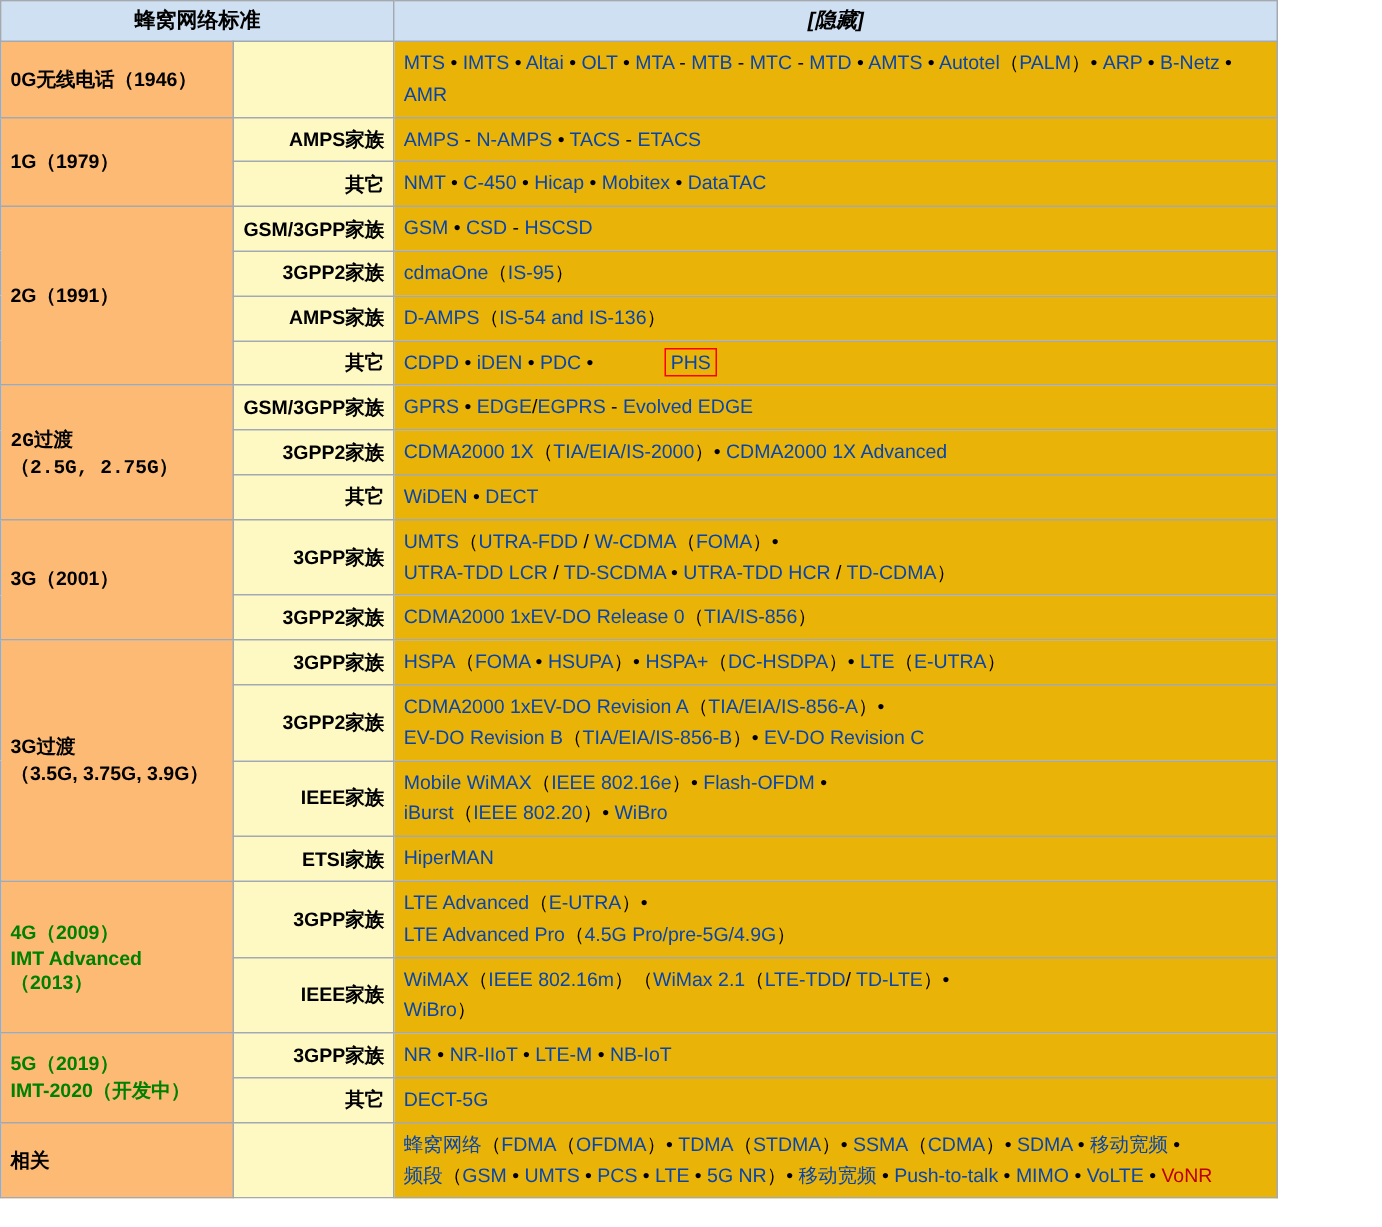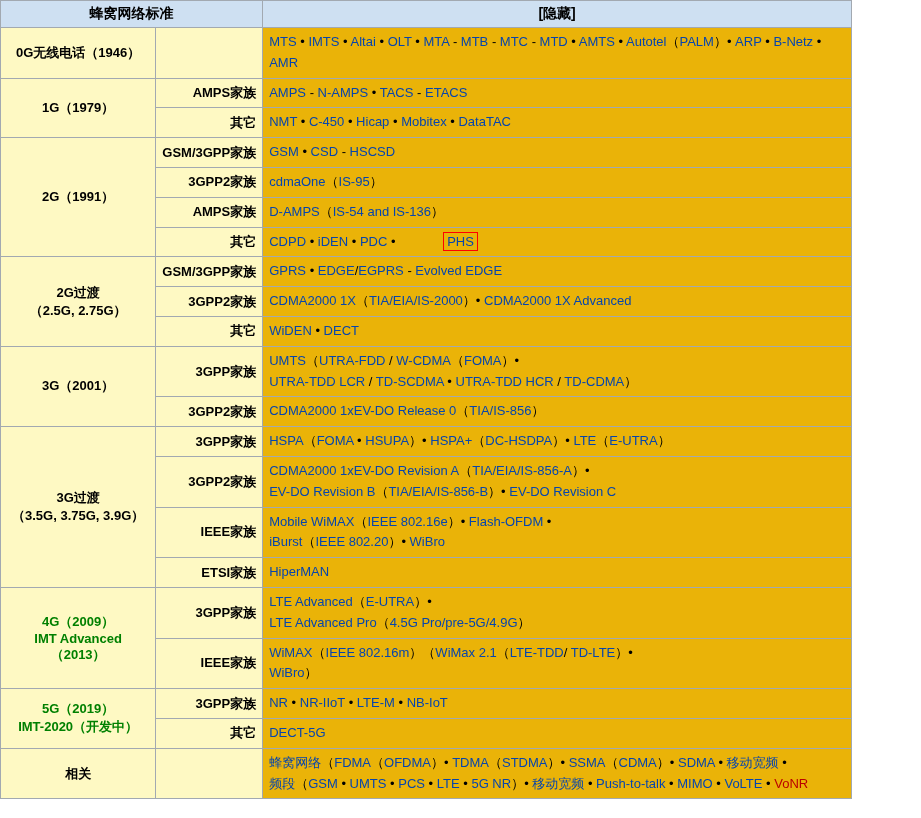--- a/index.html
+++ b/index.html
@@ -23,24 +23,24 @@
       text-align: center;
       font-weight: bold;
       font-size: 14px;
       color: #000;
     }
     .header-hide {
       text-align: left;
       color: #0645ad;
       font-size: 12px;
       font-weight: normal;
+      font-style: italic;
     }
     .gen-cell {
-      background: #fef9c3;
-      text-align: center;
+      background: #fdba74;
       font-weight: bold;
       color: #000;
       white-space: nowrap;
     }
     .gen-cell.green {
       color: #008000;
     }
     .family-cell {
       background: #fef9c3;
       text-align: right;
@@ -125,21 +125,21 @@
     </tr>
 
     <tr>
       <td class="family-cell">其它</td>
       <td class="content-cell">
         <a href="#">CDPD</a> • <a href="#">iDEN</a> • <a href="#">PDC</a> • <span class="phs-box"><a href="#">PHS</a></span>
       </td>
     </tr>
 
     <tr>
-      <td class="gen-cell" rowspan="3" style="white-space:pre-wrap;">2G过渡
+      <td class="gen-cell" rowspan="3" style="white-space:pre-wrap;font-family:Liberation Mono, monospace;">2G过渡
 （2.5G, 2.75G）</td>
       <td class="family-cell">GSM/3GPP家族</td>
       <td class="content-cell">
         <a href="#">GPRS</a> • <a href="#">EDGE</a>/<a href="#">EGPRS</a> - <a href="#">Evolved EDGE</a>
       </td>
     </tr>
 
     <tr>
       <td class="family-cell">3GPP2家族</td>
       <td class="content-cell">

